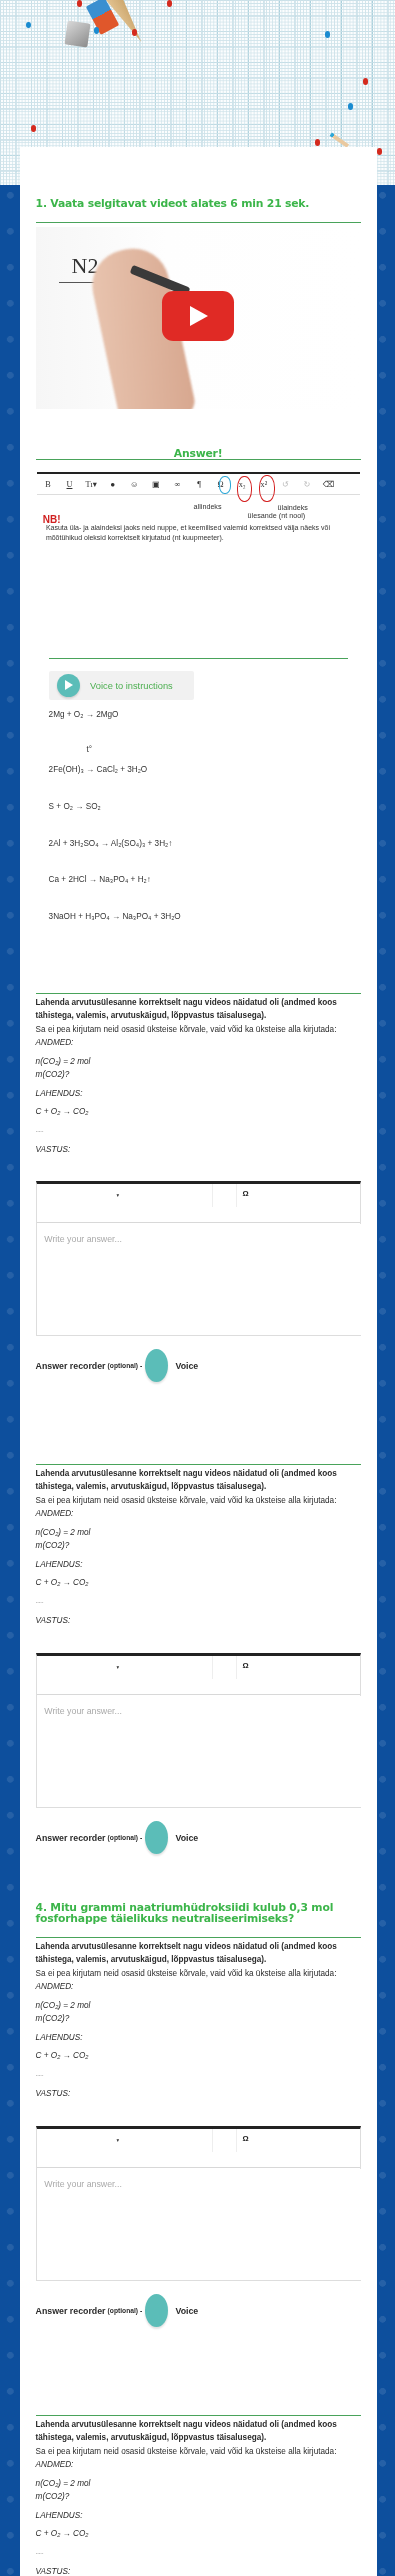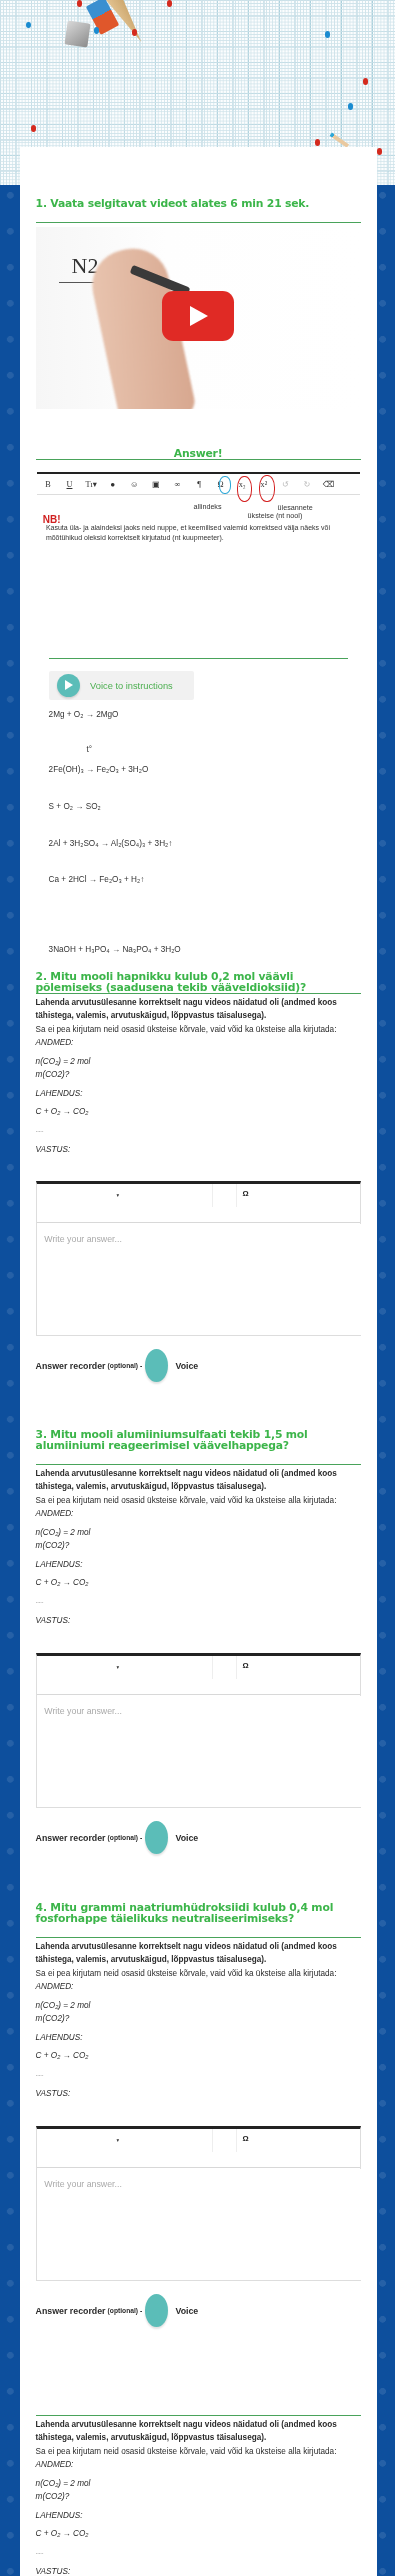--- a/index.html
+++ b/index.html
@@ -147,41 +147,40 @@
       <span>x₂</span>
       <span>x²</span>
       <span class="dim">↺</span>
       <span class="dim">↻</span>
       <span>⌫</span>
     </div>
     <div class="ring" style="left:183px;top:11.3px;width:12.4px;height:17.5px;border-color:#2aa6d6;"></div>
     <div class="ring" style="left:201px;top:11.3px;width:15.5px;height:26px;border-color:#d42020;"></div>
     <div class="ring" style="left:223px;top:10.3px;width:16.5px;height:27px;border-color:#d42020;"></div>
     <div class="note" style="left:158px;top:37px;text-align:right;">allindeks</div>
-    <div class="note" style="left:242px;top:38px;">ülesannete</div>
-    <div class="note" style="left:212px;top:46px;">üksteise (nt nool)</div>
+    <div class="note" style="left:242px;top:38px;">ülaindeks</div>
+    <div class="note" style="left:212px;top:46px;">ülesande (nt nool)</div>
     <div class="nb">NB!</div>
     <div class="instr-text">Kasuta üla- ja alaindeksi jaoks neid nuppe, et keemilised valemid korrektsed välja näeks või mõõtühikud oleksid korrektselt kirjutatud (nt kuupmeeter).</div>
   </div>
 
   <div class="divider" style="left:29px;top:511px;width:299px;"></div>
   <div class="listen">
     <div class="pbtn"></div>
     <span class="ltxt">Voice to instructions</span>
   </div>
   <div class="eq" style="top:563px;">2Mg + O₂ → 2MgO</div>
   <div class="eq" style="top:598px;left:67px;">t°</div>
-  <div class="eq" style="top:618px;">2Fe(OH)₃ →  Fe₂O₃ + 3H₂O</div>
+  <div class="eq" style="top:618px;">2Fe(OH)₃ →  CaCl₂ + 3H₂O</div>
   <div class="eq" style="top:655px;">S + O₂  → SO₂</div>
   <div class="eq" style="top:692px;">2Al + 3H₂SO₄  → Al₂(SO₄)₃ + 3H₂↑</div>
-  <div class="eq" style="top:728px;">Ca + 2HCl  → Fe₂O₃ + H₂↑</div>
-  <div class="eq" style="top:798px;">3NaOH + H₃PO₄  → Na₃PO₄ + 3H₂O</div>
+  <div class="eq" style="top:728px;">Ca + 2HCl  → Na₃PO₄ + H₂↑</div>
+  <div class="eq" style="top:765px;">3NaOH + H₃PO₄  → Na₃PO₄ + 3H₂O</div>
 
   <div class="qblock" style="top:817px;height:412px;">
-    <div class="q-heading heading">2.  Mitu mooli hapnikku kulub 0,2 mol väävli põlemiseks (saadusena tekib vääveldioksiid)?</div>
     <div class="q-div" style="top:29px;"></div>
     <div class="body" style="top:32px;">
       <div class="b">Lahenda arvutusülesanne korrektselt nagu videos näidatud oli (andmed koos tähistega, valemis, arvutuskäigud, lõppvastus täisalusega).</div>
       <div>Sa ei pea kirjutam neid osasid üksteise kõrvale, vaid võid ka üksteise alla kirjutada:</div>
       <div class="i">ANDMED:</div>
       <div class="gap"></div>
       <div class="i">n(CO₂) = 2 mol</div>
       <div class="i">m(CO2)?</div>
       <div class="gap"></div>
       <div class="i">LAHENDUS:</div>
@@ -203,21 +202,20 @@
     </div>
     <div class="recorder" style="top:385px;">
       <span>Answer recorder</span>
       <span class="opt">(optional) -</span>
       <div class="vbtn"></div>
       <span>Voice</span>
     </div>
   </div>
 
   <div class="qblock" style="top:1275px;height:438px;">
-    <div class="q-heading heading">3.  Mitu mooli alumiiniumsulfaati tekib 1,5 mol alumiiniumi reageerimisel väävelhappega?</div>
     <div class="q-div" style="top:42px;"></div>
     <div class="body" style="top:45px;">
       <div class="b">Lahenda arvutusülesanne korrektselt nagu videos näidatud oli (andmed koos tähistega, valemis, arvutuskäigud, lõppvastus täisalusega).</div>
       <div>Sa ei pea kirjutam neid osasid üksteise kõrvale, vaid võid ka üksteise alla kirjutada:</div>
       <div class="i">ANDMED:</div>
       <div class="gap"></div>
       <div class="i">n(CO₂) = 2 mol</div>
       <div class="i">m(CO2)?</div>
       <div class="gap"></div>
       <div class="i">LAHENDUS:</div>
@@ -239,21 +237,21 @@
     </div>
     <div class="recorder" style="top:399px;">
       <span>Answer recorder</span>
       <span class="opt">(optional) -</span>
       <div class="vbtn"></div>
       <span>Voice</span>
     </div>
   </div>
 
   <div class="qblock" style="top:1748px;height:438px;">
-    <div class="q-heading heading">4.  Mitu grammi naatriumhüdroksiidi kulub 0,4 mol fosforhappe täielikuks neutraliseerimiseks?</div>
+    <div class="q-heading heading">4.  Mitu grammi naatriumhüdroksiidi kulub 0,3 mol fosforhappe täielikuks neutraliseerimiseks?</div>
     <div class="q-div" style="top:42px;"></div>
     <div class="body" style="top:45px;">
       <div class="b">Lahenda arvutusülesanne korrektselt nagu videos näidatud oli (andmed koos tähistega, valemis, arvutuskäigud, lõppvastus täisalusega).</div>
       <div>Sa ei pea kirjutam neid osasid üksteise kõrvale, vaid võid ka üksteise alla kirjutada:</div>
       <div class="i">ANDMED:</div>
       <div class="gap"></div>
       <div class="i">n(CO₂) = 2 mol</div>
       <div class="i">m(CO2)?</div>
       <div class="gap"></div>
       <div class="i">LAHENDUS:</div>

